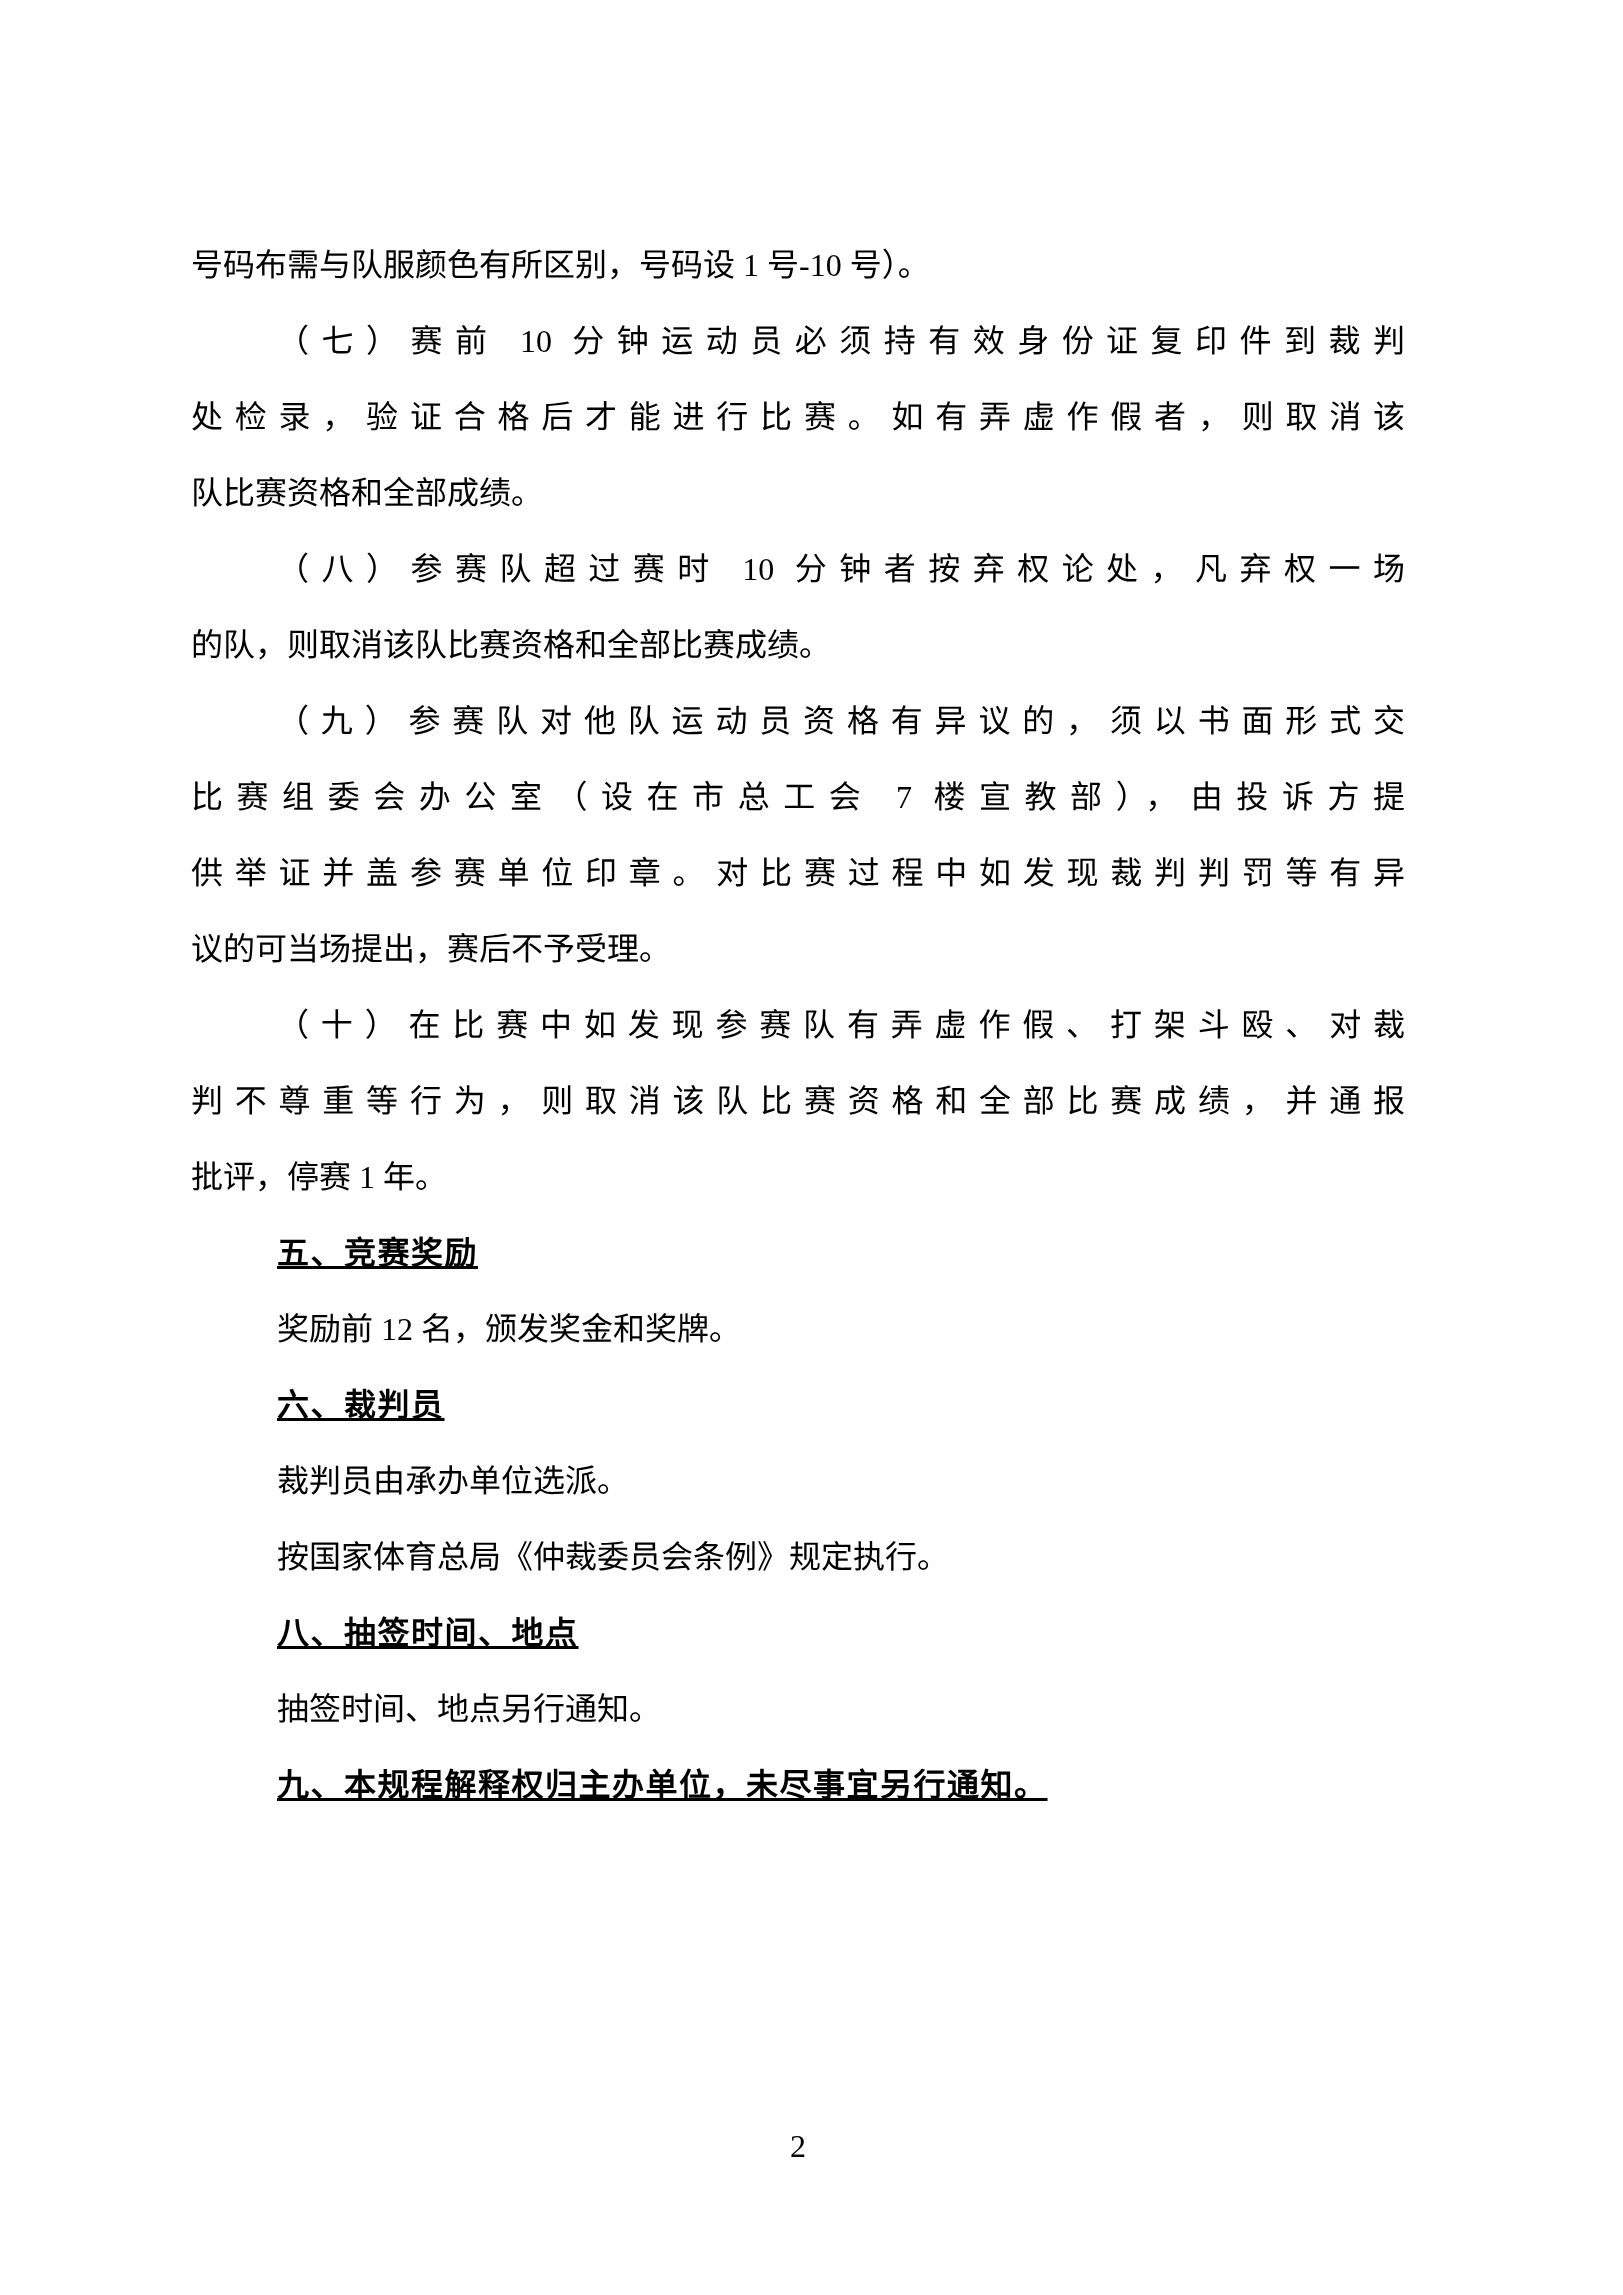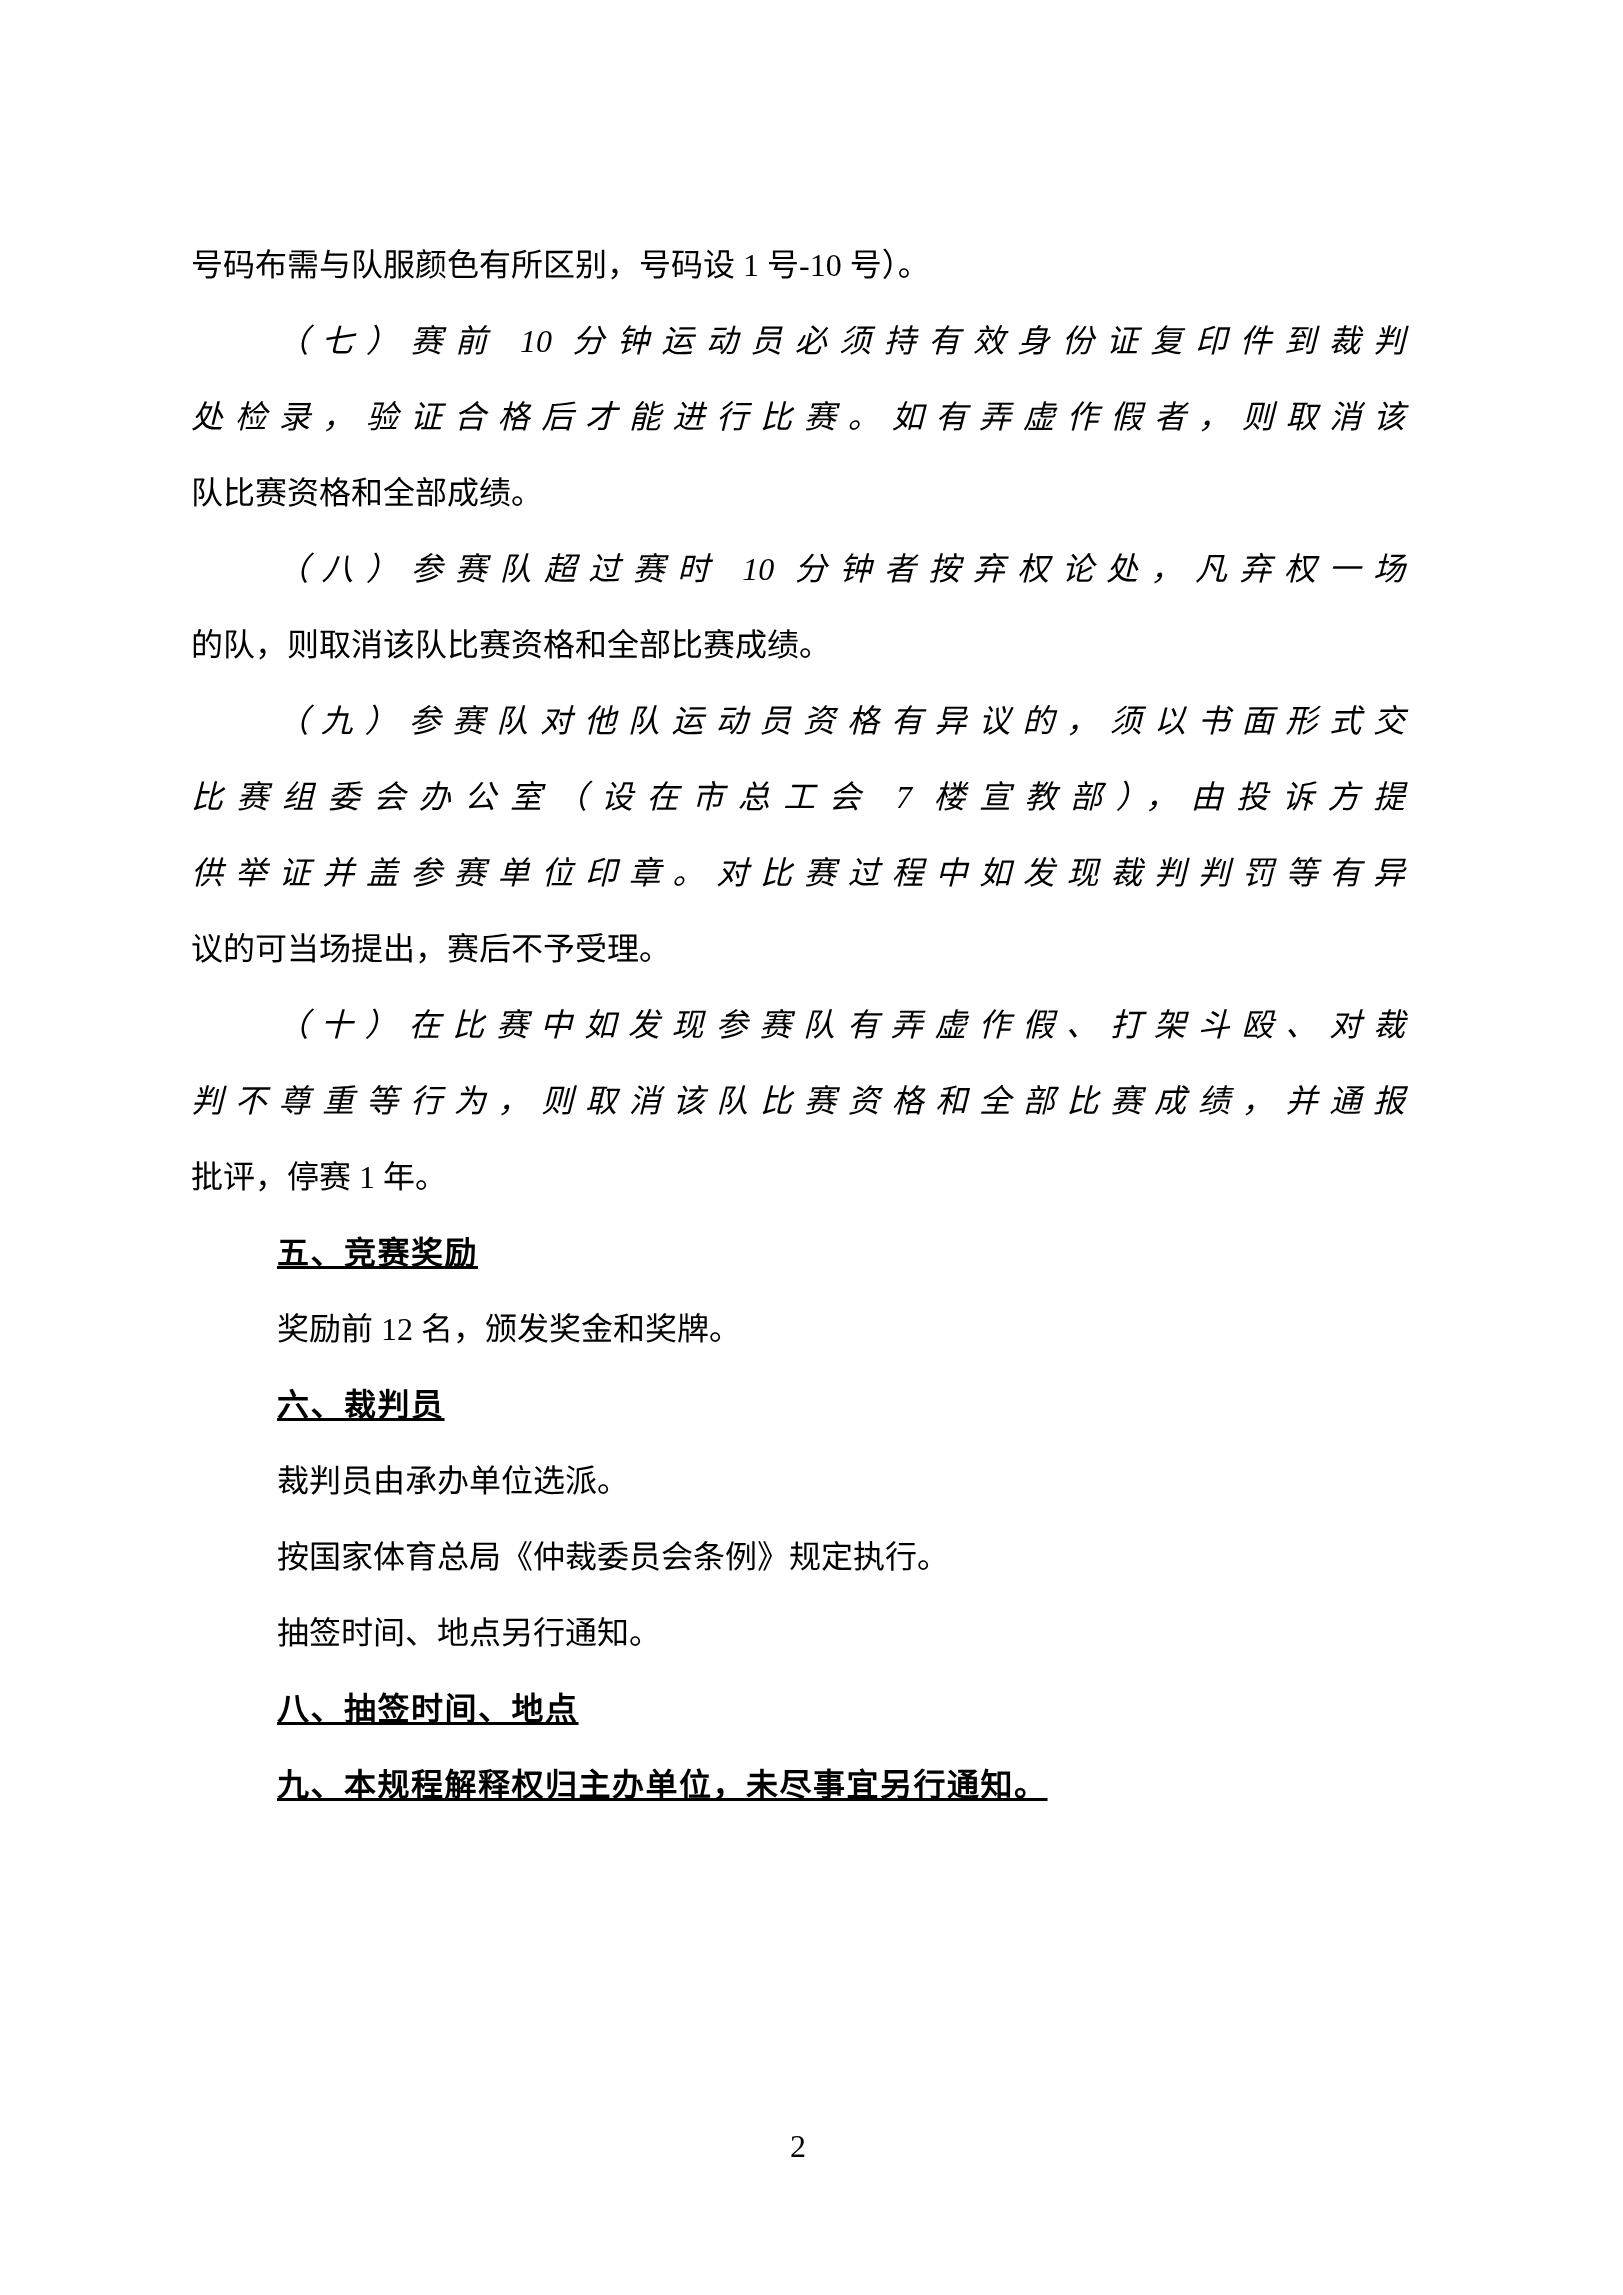--- a/index.html
+++ b/index.html
@@ -28,21 +28,20 @@
     font-size: 32px;
     white-space: nowrap;
     text-align: left;
     font-kerning: none;
   }
   .line.justify {
     white-space: normal;
     text-align: justify;
     text-align-last: justify;
     text-justify: inter-character;
-    font-style: italic;
   }
   .line.indent {
     text-indent: 86px;
   }
   .line.bold {
     font-weight: 700;
     font-family: "Liberation Sans", "DejaVu Sans", sans-serif;
     letter-spacing: 1.5px;
     text-decoration: underline;
   }
@@ -74,19 +73,19 @@
       <div class="line justify">供举证并盖参赛单位印章。对比赛过程中如发现裁判判罚等有异</div>
       <div class="line">议的可当场提出，赛后不予受理。</div>
       <div class="line indent justify">（十）在比赛中如发现参赛队有弄虚作假、打架斗殴、对裁</div>
       <div class="line justify">判不尊重等行为，则取消该队比赛资格和全部比赛成绩，并通报</div>
       <div class="line">批评，停赛 1 年。</div>
       <div class="line indent bold">五、竞赛奖励</div>
       <div class="line indent">奖励前 12 名，颁发奖金和奖牌。</div>
       <div class="line indent bold">六、裁判员</div>
       <div class="line indent">裁判员由承办单位选派。</div>
       <div class="line indent">按国家体育总局《仲裁委员会条例》规定执行。</div>
+      <div class="line indent bold">八、抽签时间、地点</div>
       <div class="line indent">抽签时间、地点另行通知。</div>
-      <div class="line indent bold">八、抽签时间、地点</div>
       <div class="line indent bold">九、本规程解释权归主办单位，未尽事宜另行通知。</div>
     </main>
   <div class="page-number">2</div>
 </div>
 
 
 </body></html>

